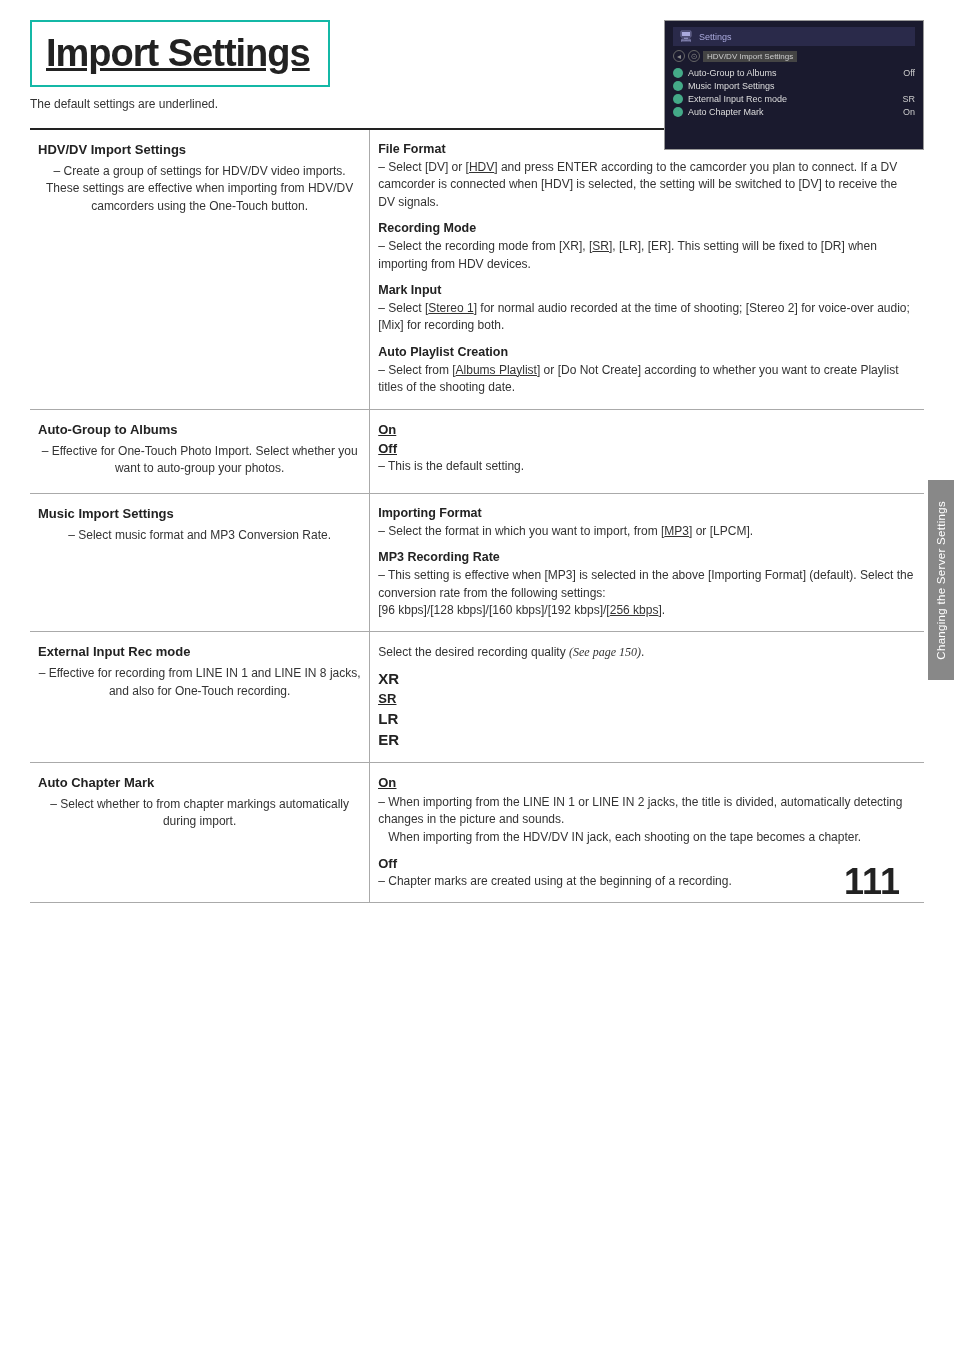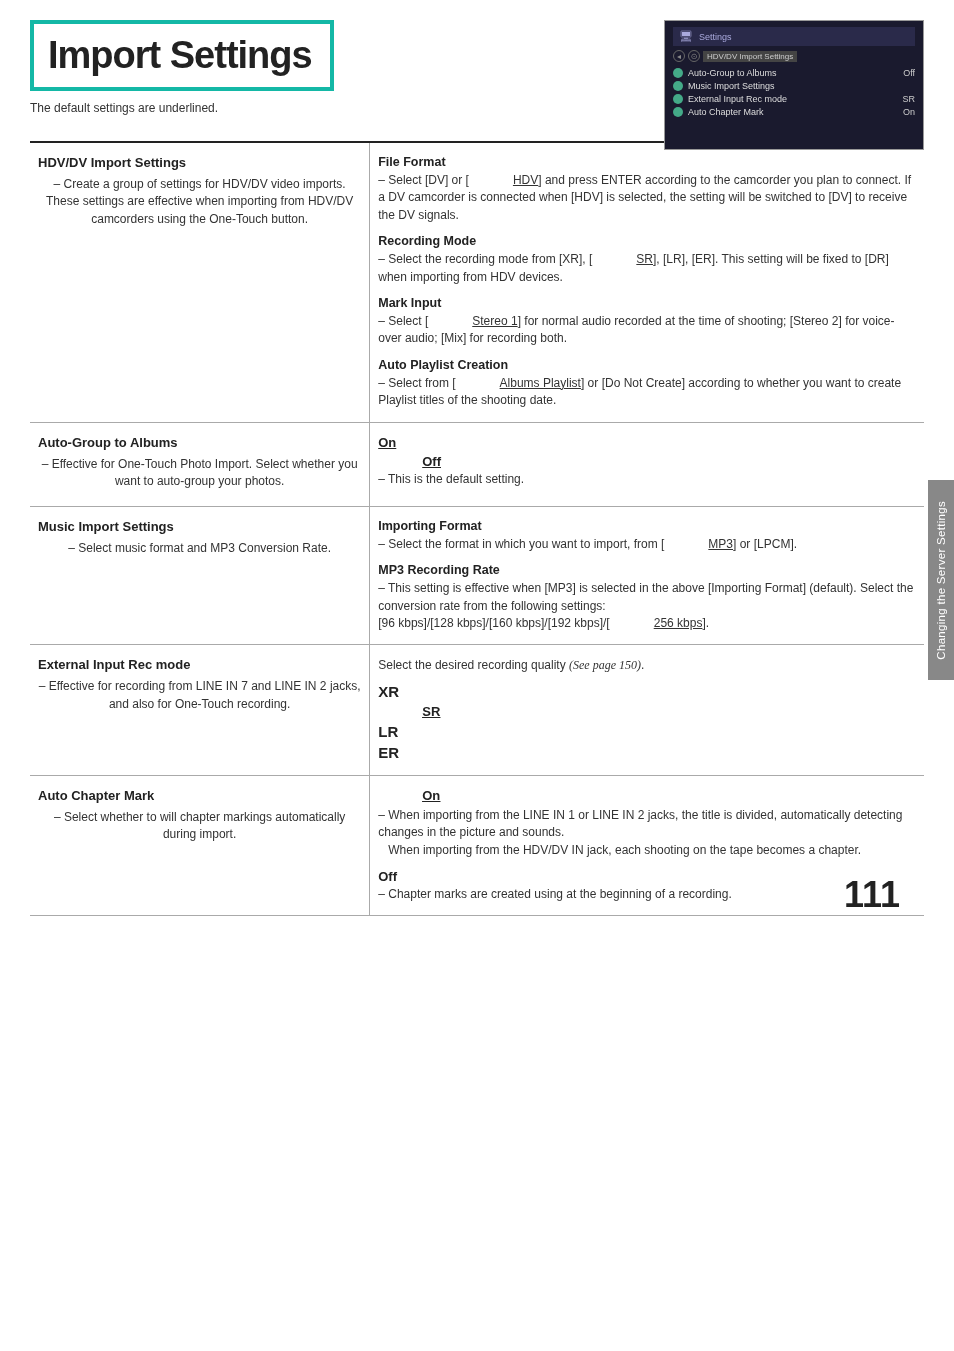--- a/index.html
+++ b/index.html
@@ -18,23 +18,24 @@
       position: relative;
     }
 
     
     .page-title-block {
       display: flex;
       align-items: flex-start;
       margin-bottom: 10px;
     }
     .title-text-box {
-      border: 4px solid #14b8a6;
+      border: 2px solid #14b8a6;
       padding: 10px 18px 10px 14px;
       display: inline-block;
+      text-decoration: underline;
     }
     h1.main-title {
       font-size: 38px;
       font-weight: bold;
       color: #222;
       letter-spacing: -1px;
     }
 
     
     .screenshot-thumb {
@@ -103,21 +104,21 @@
     .nav-rect {
       background: #444;
       padding: 1px 4px;
       font-size: 8px;
       color: #ccc;
     }
 
     .default-note {
       font-size: 12px;
       color: #333;
-      margin-bottom: 26px;
+      margin-bottom: 17px;
       margin-top: 6px;
     }
 
     
     .content-area {
       width: 100%;
     }
 
     
     .settings-table {
@@ -173,21 +174,20 @@
     .sub-body {
       font-size: 12px;
       line-height: 1.45;
       color: #333;
       margin-left: 0;
     }
 
     
     u {
       text-decoration: underline;
-      padding-left: 44px;
     }
 
     
     .opt-on {
       font-weight: bold;
       text-decoration: underline;
       font-size: 13px;
       display: block;
       margin-bottom: 4px;
     }
@@ -362,39 +362,39 @@
             – This setting is effective when [MP3] is selected in the above [Importing Format] (default). Select the conversion rate from the following settings:<br>
             [96 kbps]/[128 kbps]/[160 kbps]/[192 kbps]/[<u>256 kbps</u>].
           </div>
         </td>
       </tr>
 
       <tr>
         <td class="col-left">
           <div class="section-heading">External Input Rec mode</div>
           <div class="section-body">
-            – Effective for recording from LINE IN 7 and LINE IN 2 jacks, and also for One-Touch recording.
+            – Effective for recording from LINE IN 1 and LINE IN 8 jacks, and also for One-Touch recording.
           </div>
         </td>
         <td class="col-right">
           <div class="sub-body" style="margin-bottom:8px;">
             Select the desired recording quality <em>(See page 150)</em>.
           </div>
           <span class="opt-bold">XR</span>
           <span class="opt-bold-under" style="margin-top:4px;"><u>SR</u></span>
           <span class="opt-bold" style="margin-top:4px;">LR</span>
           <span class="opt-bold" style="margin-top:4px;">ER</span>
         </td>
       </tr>
 
       <tr>
         <td class="col-left">
           <div class="section-heading">Auto Chapter Mark</div>
           <div class="section-body">
-            – Select whether to will chapter markings automatically during import.
+            – Select whether to from chapter markings automatically during import.
           </div>
         </td>
         <td class="col-right">
           <span class="opt-on"><u>On</u></span>
           <div class="sub-body" style="margin-bottom:10px;">
             – When importing from the LINE IN 1 or LINE IN 2 jacks, the title is divided, automatically detecting changes in the picture and sounds.<br>
             &nbsp;&nbsp;&nbsp;When importing from the HDV/DV IN jack, each shooting on the tape becomes a chapter.
           </div>
           <span class="opt-off">Off</span>
           <div class="sub-body">

